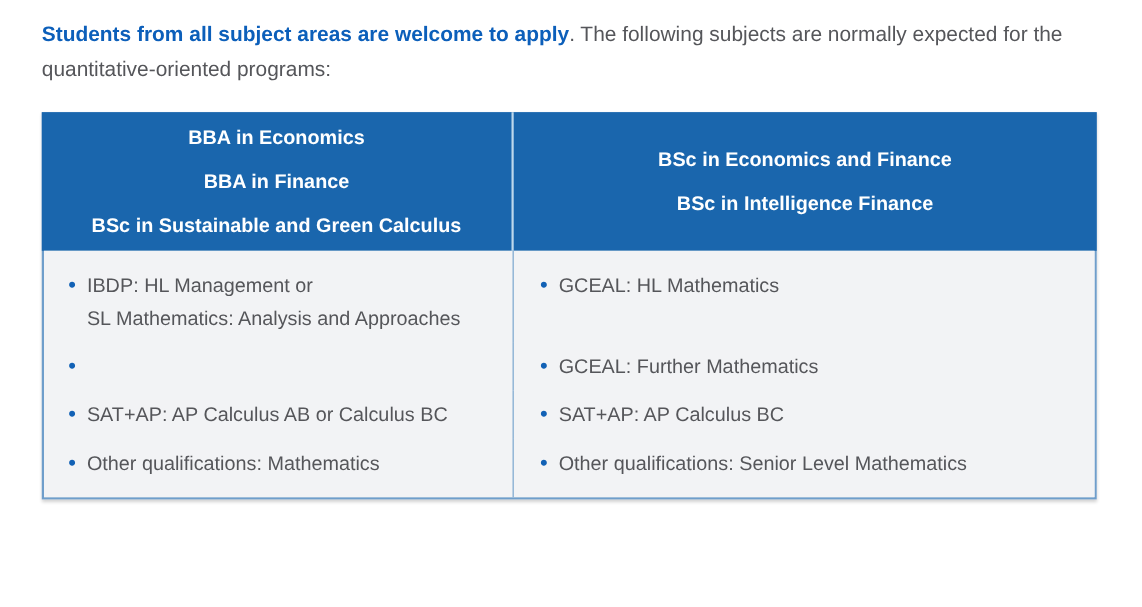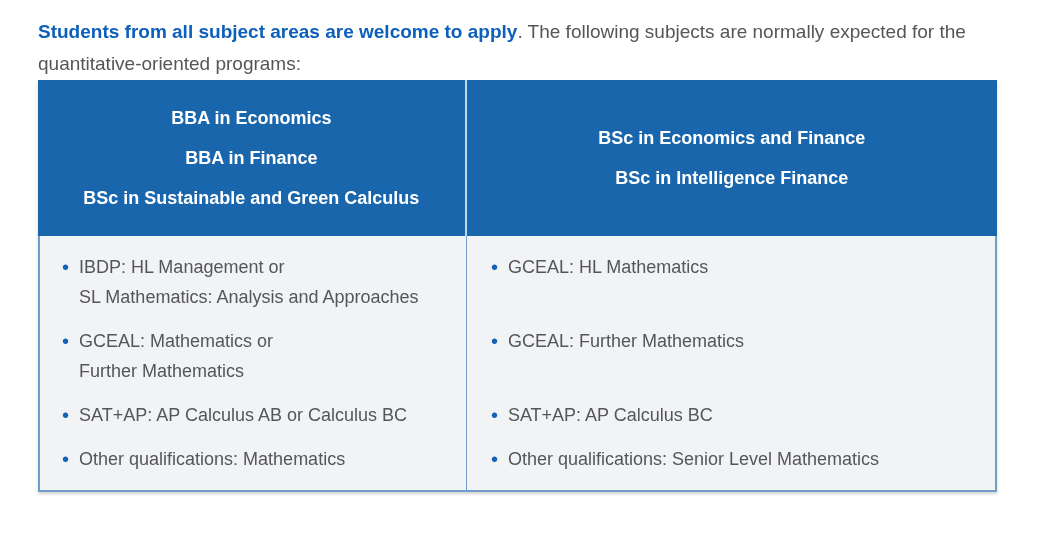--- a/index.html
+++ b/index.html
@@ -27,20 +27,21 @@
     font-size: 20px;
     font-weight: bold;
     letter-spacing: 0.2px;
     margin-bottom: 30px;
   }
   .intro {
     font-size: 19px;
     line-height: 32px;
     color: var(--text-gray);
     max-width: 945px;
+    margin-bottom: 22px;
   }
   .intro .intro-bold {
     color: var(--brand-blue);
     font-weight: bold;
   }
   .req-table {
     width: 959px;
     border: 2px solid var(--border-blue);
     box-shadow: 0 2px 3px rgba(0,0,0,0.18);
     background: var(--body-bg);
@@ -49,21 +50,21 @@
     display: grid;
     grid-template-columns: 44.7% 55.3%;
     background: var(--header-bg);
     margin: -2px -2px 0 -2px; 
   }
   .th-cell {
     display: flex;
     flex-direction: column;
     justify-content: center;
     align-items: center;
-    padding: 18px 6px;
+    padding: 3px 6px;
     min-height: 119px;
   }
   .th-cell:first-child {
     border-right: 2px solid var(--divider-light);
   }
   .program-line {
     color: #ffffff;
     font-weight: bold;
     font-size: 18px;
     line-height: 40px;
@@ -127,24 +128,20 @@
           </div>
         </div>
         <div class="req-item col-right row-first">
           <span class="dot">•</span>
           <div class="req-text">
             <div>GCEAL: HL Mathematics</div>
           </div>
         </div>
         <div class="req-item col-left">
           <span class="dot">•</span>
-          <div class="req-text">
-            <div>GCEAL: Mathematics or</div>
-            <div>Further Mathematics</div>
-          </div>
         </div>
         <div class="req-item col-right">
           <span class="dot">•</span>
           <div class="req-text">
             <div>GCEAL: Further Mathematics</div>
           </div>
         </div>
         <div class="req-item col-left">
           <span class="dot">•</span>
           <div class="req-text">

